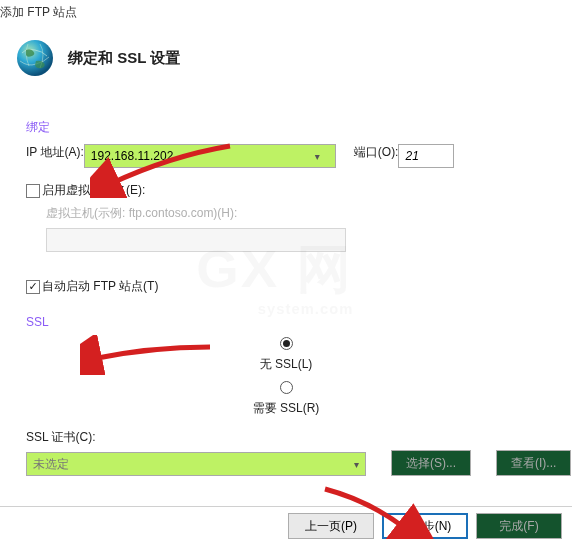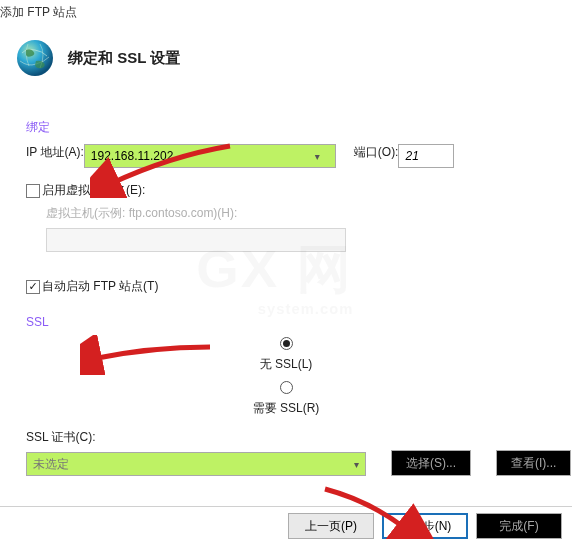--- a/index.html
+++ b/index.html
@@ -121,21 +121,21 @@
     border: 1px solid #adadad;
     background: #e9e9e9;
     height: 26px;
     padding: 0 14px;
     font: inherit;
     cursor: pointer;
     white-space: nowrap;
   }
   .btn.disabled {
     color: #a9a9a9;
-    background: #000000;
+    background: #14532d;
     cursor: default;
   }
   .btn.primary {
     border: 2px solid #1a6fb8;
     background: #fff;
   }
   .footer {
     position: absolute;
     right: 10px;
     bottom: 12px;

